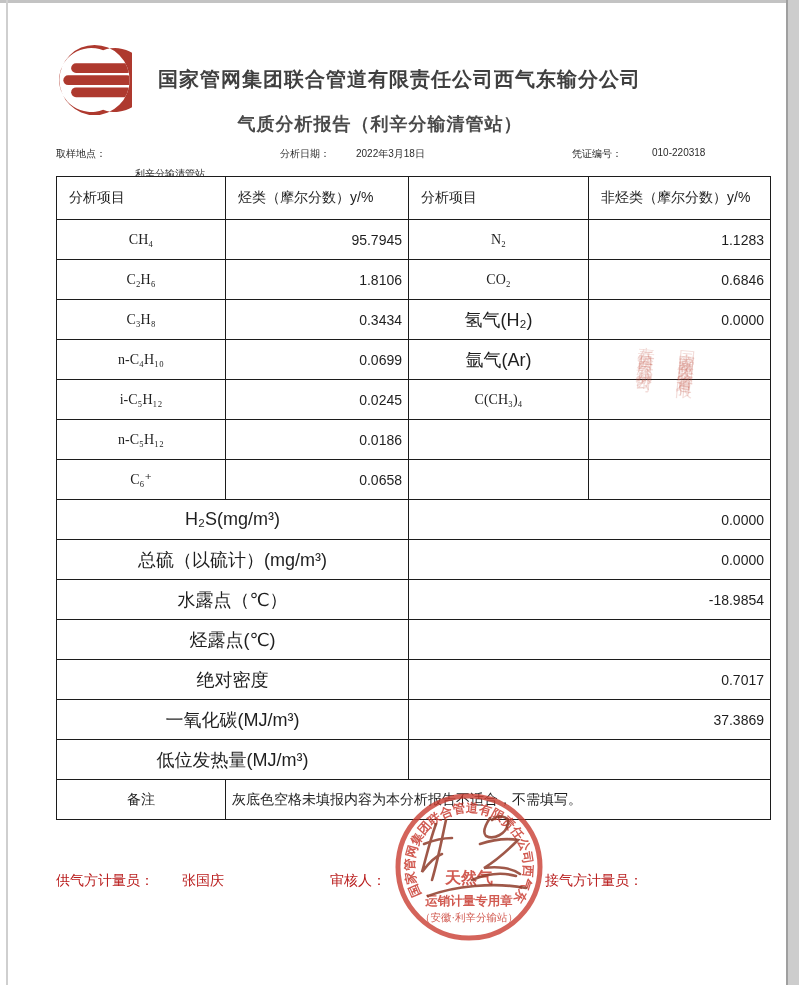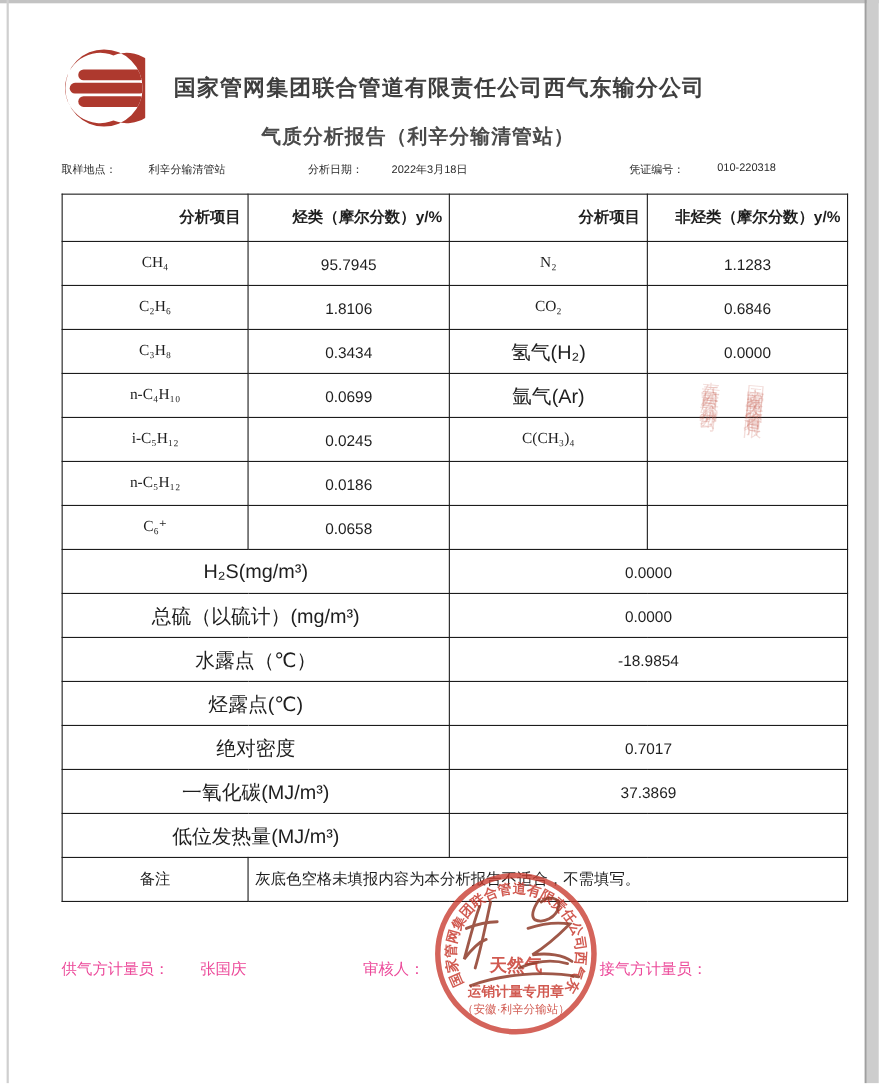--- a/index.html
+++ b/index.html
@@ -18,45 +18,45 @@
   .title{
     position:absolute;left:0;top:66px;width:799px;text-align:center;
     font-size:20px;font-weight:600;color:#3f3f3f;letter-spacing:1px;
   }
   .subtitle{
     position:absolute;left:0;top:112px;width:760px;text-align:center;
     font-size:18px;font-weight:600;color:#4a4a4a;letter-spacing:1px;
   }
   .meta{position:absolute;left:0;top:147px;width:735px;height:20px;font-size:10px;color:#2b2b2b;}
   .meta span{position:absolute;white-space:nowrap;}
-  .m-loc-l{left:56px;}   .m-loc-v{left:135px;}
+  .m-loc-l{left:56px;}   .m-loc-v{left:135px;margin-top:20px;}
   .m-date-l{left:280px;} .m-date-v{left:356px;}
   .m-no-l{left:572px;}   .m-no-v{left:652px;}
 
   table.report{
     position:absolute;left:56px;top:176px;width:714px;
     border-collapse:collapse;table-layout:fixed;
   }
   table.report th, table.report td{
     border:1.5px solid #1c1c1c;padding:0 6px;overflow:hidden;
     font-size:14px;color:#1e1e1e;background:#ffffff;
   }
-  table.report th{height:42px;font-weight:700;text-align:right;padding-left:12px;}
+  table.report th{height:42px;font-weight:400;text-align:left;padding-left:12px;}
   table.report td{height:39px;}
   td.item{
     text-align:center;font-family:"Liberation Serif","DejaVu Serif",serif;
     font-size:16px;
   }
   td.item.cjk{font-family:"Liberation Sans","DejaVu Sans",sans-serif;font-size:18px;}
-  td.val{text-align:center;font-size:13.5px;}
+  td.val{text-align:right;font-size:13.5px;}
   td.gray{background:#b9b9b9;}
   td.remark-label{text-align:center;font-size:14px;}
   td.remark-text{text-align:left;font-size:14px;}
 
-  .footer{position:absolute;left:0;top:872px;width:799px;height:22px;font-size:14px;color:#ec4899;}
+  .footer{position:absolute;left:0;top:872px;width:799px;height:22px;font-size:14px;color:#b91c1c;}
   .footer span{position:absolute;white-space:nowrap;}
   .f-sup-l{left:56px;} .f-sup-v{left:182px;} .f-aud-l{left:330px;} .f-rec-l{left:545px;}
 
   .stamp{position:absolute;left:389px;top:786px;width:160px;height:162px;z-index:4;opacity:0.92;}
   .signature{position:absolute;left:402px;top:810px;width:150px;height:112px;z-index:5;}
 
   .ghost{
     position:absolute;left:612px;top:336px;width:130px;height:266px;z-index:3;
     transform:rotate(5deg);pointer-events:none;
     color:rgba(196,84,72,0.20);font-size:17px;letter-spacing:3px;line-height:1;

